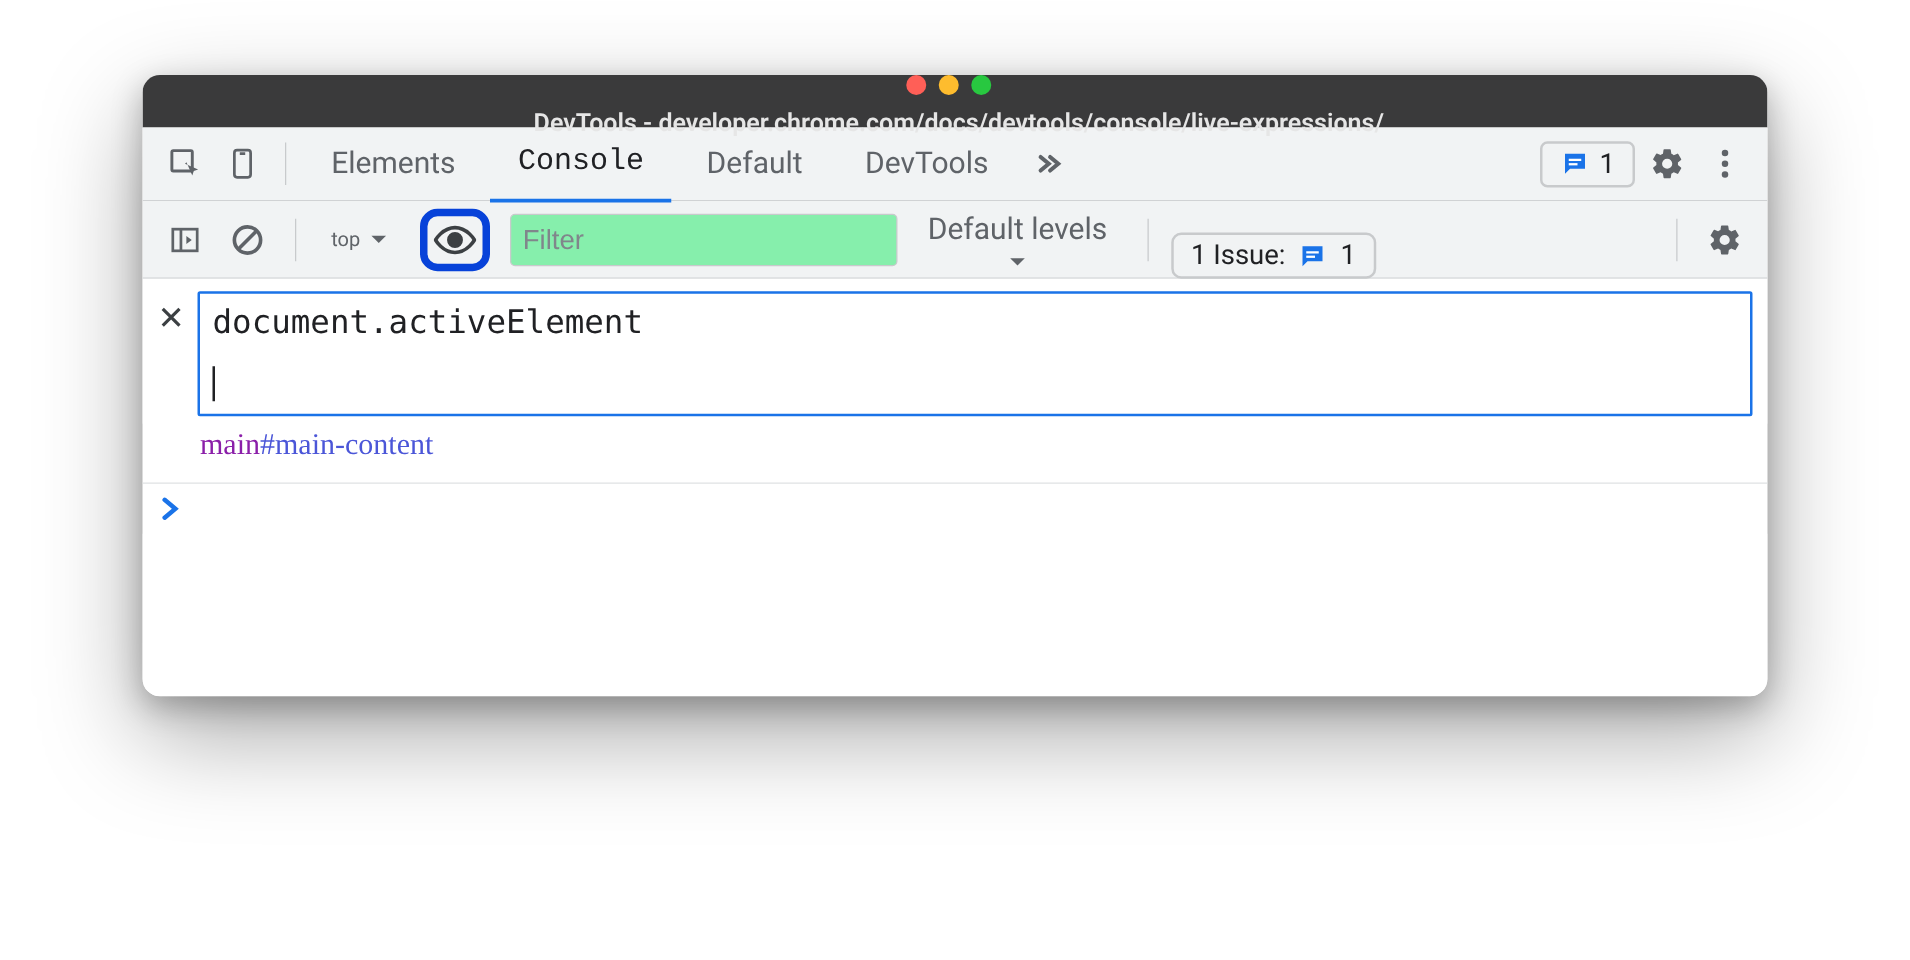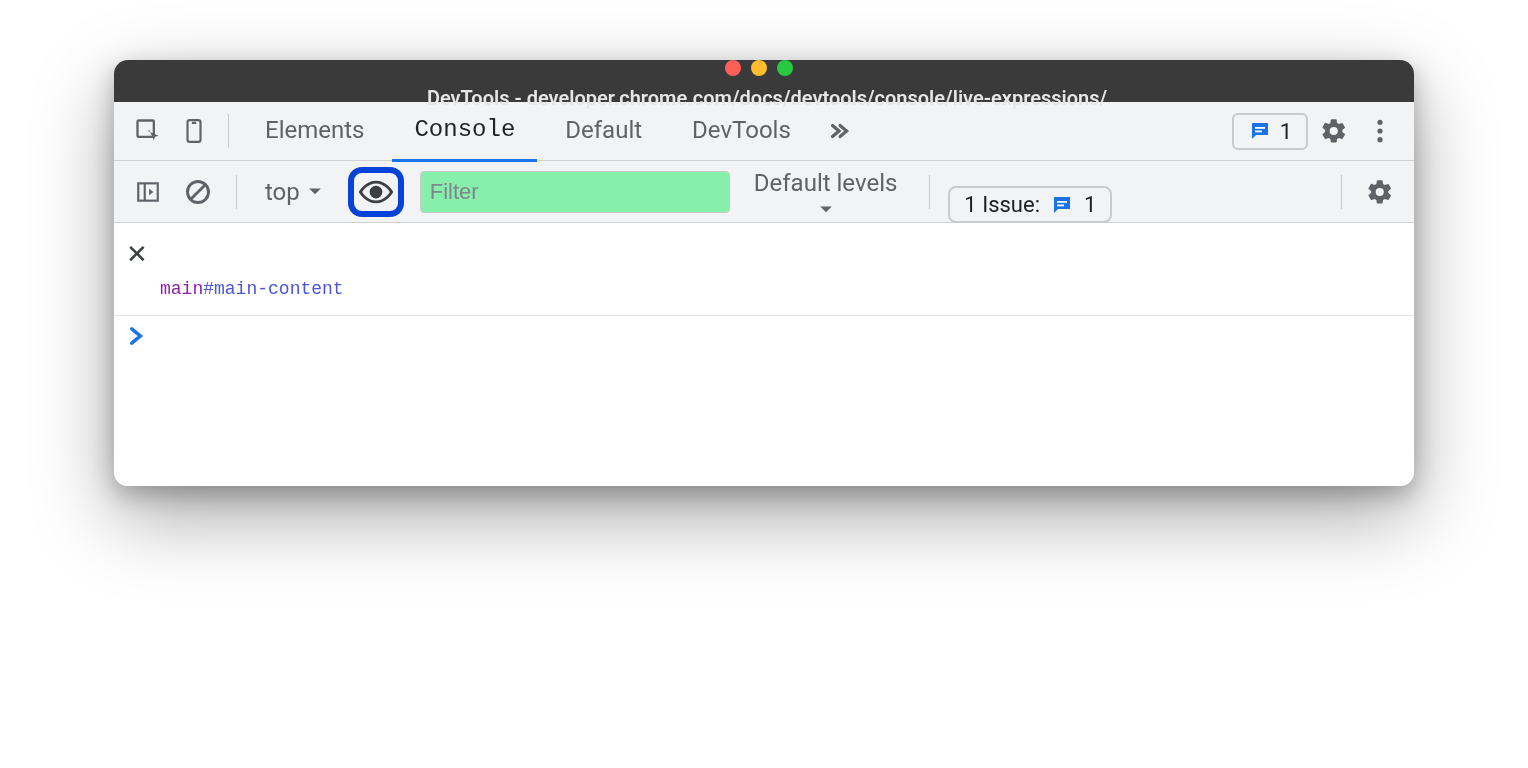--- a/index.html
+++ b/index.html
@@ -62,21 +62,21 @@
     display:flex; align-items:center; gap:8px;
     border:2px solid #c8cacc; border-radius:6px;
     padding:4px 14px; color:#202124; font-size:22px; cursor:pointer;
   }
   .msgbadge svg{color:#1a73e8;}
   .toolbar {
     height:62px; background:#f1f3f4;
     border-bottom:1px solid #d0d2d4;
     display:flex; align-items:center; padding:0 14px; gap:10px;
   }
-  .ctxsel { display:flex; align-items:center; gap:8px; color:#5f6368; font-size:24px; padding:0 10px; cursor:pointer;}
+  .ctxsel { display:flex; align-items:center; gap:8px; color:#5f6368; font-size:16px; padding:0 10px; cursor:pointer;}
   .eyebtn {
     width:56px; height:50px; border:6px solid #0742d9; border-radius:14px;
     display:flex; align-items:center; justify-content:center; cursor:pointer;
     margin: 0 6px;
   }
   .filter-input {
     width:310px; height:42px; border:1px solid #c8cacc; background:#86efac;
     border-radius:4px; font-size:22px; padding:0 9px; color:#3c4043;
   }
   .filter-input::placeholder{color:#80868b;}
@@ -92,21 +92,21 @@
   }
   .close-x { font-size:26px; color:#3c4043; cursor:pointer; padding-top:6px; width:22px;}
   .liveexpr-box {
     flex:1; border:2px solid #1a73e8; border-radius:2px;
     padding:8px 10px 40px 10px;
     font-family: Menlo, Consolas, monospace; font-size:26px; color:#202124;
     position:relative; min-height:100px;
   }
   .caret { position:absolute; bottom:10px; left:10px; width:2px; height:28px; background:#202124;}
   .liveexpr-result {
-    font-family: Liberation Mono, monospace; font-size:18px;
+    font-family: Liberation Serif, serif; font-size:24px;
     padding:4px 12px 16px 46px; border-bottom:1px solid #e0e2e4;
   }
   .res-tag{color:#8b1fa9;}
   .res-id{color:#4b56d8;}
   .prompt-row { display:flex; align-items:center; padding:10px 14px; gap:10px;}
   .prompt-chevron{color:#1a73e8;}
   .content-bottom { height:130px; background:#fff; }
   svg { display:block; }
 </style>
 </head>
@@ -220,20 +220,24 @@
     <div class="vdiv"></div>
     <div class="iconbtn">
       <svg width="28" height="28" viewBox="0 0 24 24" fill="currentColor">
           <path d="M19.14,12.94a7,7,0,0,0,.05-.94,7,7,0,0,0-.05-.94l2.11-1.65a.5.5,0,0,0,.12-.64l-2-3.46a.5.5,0,0,0-.61-.22l-2.49,1a7,7,0,0,0-1.63-.94l-.38-2.65A.5.5,0,0,0,13.77,2H9.77a.5.5,0,0,0-.49.42L8.9,5.07a7,7,0,0,0-1.63.94l-2.49-1a.5.5,0,0,0-.61.22l-2,3.46a.5.5,0,0,0,.12.64L4.4,11.06a7,7,0,0,0,0,1.88L2.29,14.59a.5.5,0,0,0-.12.64l2,3.46a.5.5,0,0,0,.61.22l2.49-1a7,7,0,0,0,1.63.94l.38,2.65a.5.5,0,0,0,.49.42h4a.5.5,0,0,0,.49-.42l.38-2.65a7,7,0,0,0,1.63-.94l2.49,1a.5.5,0,0,0,.61-.22l2-3.46a.5.5,0,0,0-.12-.64ZM11.77,15.5A3.5,3.5,0,1,1,15.27,12,3.5,3.5,0,0,1,11.77,15.5Z"></path>
         </svg>
     </div>
   </div>
 
   <div class="liveexpr-row">
     <div class="close-x">✕</div>
+    <div class="liveexpr-box">
+      <span>document.activeElement</span>
+      <div class="caret"></div>
+    </div>
   </div>
   <div class="liveexpr-result">
     <span class="res-tag">main</span><span class="res-id">#main-content</span>
   </div>
 
   <div class="prompt-row">
     <svg class="prompt-chevron" width="16" height="20" viewBox="0 0 10 14" fill="none" stroke="currentColor" stroke-width="2.5" stroke-linecap="round">
         <path d="M2 2l6 5-6 5"></path>
       </svg>
   </div>

